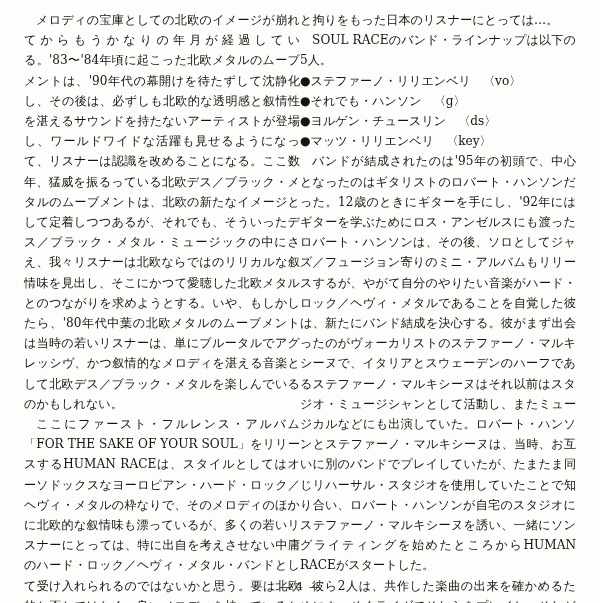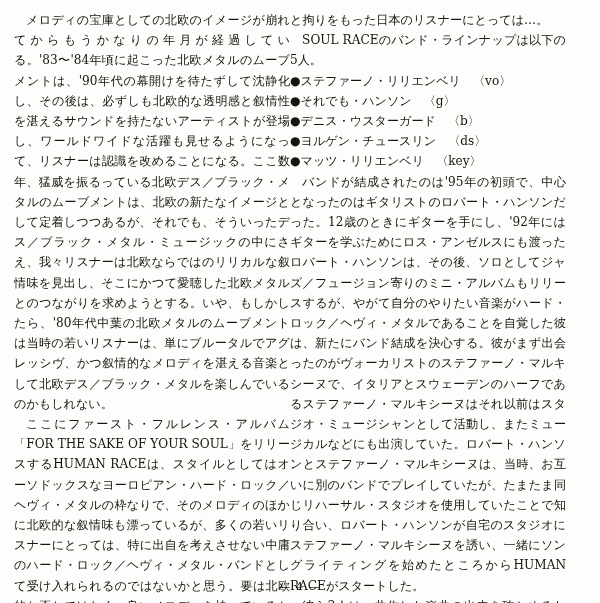--- a/index.html
+++ b/index.html
@@ -17,21 +17,21 @@
   .page {
     position: relative;
     width: 600px;
     height: 603px;
     box-sizing: border-box;
     padding: 10px 14px 0 14px;
   }
   .columns {
     display: flex;
     flex-direction: row;
-    justify-content: flex-start;
+    justify-content: center;
     height: 560px;
   }
   .col {
     width: 276px;
     font-size: 12.1px;
     line-height: 20.2px;
     text-align: justify;
     text-justify: inter-character;
   }
   .col p {
@@ -64,21 +64,20 @@
     <div class="col">
       <p class="indent">メロディの宝庫としての北欧のイメージが崩れてからもうかなりの年月が経過している。'83〜'84年頃に起こった北欧メタルのムーブメントは、'90年代の幕開けを待たずして沈静化し、その後は、必ずしも北欧的な透明感と叙情性を湛えるサウンドを持たないアーティストが登場し、ワールドワイドな活躍も見せるようになって、リスナーは認識を改めることになる。ここ数年、猛威を振るっている北欧デス／ブラック・メタルのムーブメントは、北欧の新たなイメージとして定着しつつあるが、それでも、そういったデス／ブラック・メタル・ミュージックの中にさえ、我々リスナーは北欧ならではのリリカルな叙情味を見出し、そこにかつて愛聴した北欧メタルとのつながりを求めようとする。いや、もしかしたら、'80年代中葉の北欧メタルのムーブメントは当時の若いリスナーは、単にブルータルでアグレッシヴ、かつ叙情的なメロディを湛える音楽として北欧デス／ブラック・メタルを楽しんでいるのかもしれない。</p>
       <p class="indent">ここにファースト・フルレンス・アルバム「FOR THE SAKE OF YOUR SOUL」をリリースするHUMAN RACEは、スタイルとしてはオーソドックスなヨーロピアン・ハード・ロック／ヘヴィ・メタルの枠なりで、そのメロディのほかに北欧的な叙情味も漂っているが、多くの若いリスナーにとっては、特に出自を考えさせない中庸のハード・ロック／ヘヴィ・メタル・バンドとして受け入れられるのではないかと思う。要は北欧的か否かではなく、良いメロディを持っているかどうかだろう。メロディに対する鋭い感性</p>
     </div>
 
     <div class="col">
       <p>と拘りをもった日本のリスナーにとっては…。</p>
       <p class="indent">SOUL RACEのバンド・ラインナップは以下の5人。</p>
       <p class="list">●ステファーノ・リリエンベリ　〈vo〉</p>
       <p class="list">●それでも・ハンソン　〈g〉</p>
-      <p class="list">●デニス・ウスターガード　〈b〉</p>
       <p class="list">●ヨルゲン・チュースリン　〈ds〉</p>
       <p class="list">●マッツ・リリエンベリ　〈key〉</p>
       <p class="indent">バンドが結成されたのは'95年の初頭で、中心となったのはギタリストのロバート・ハンソンだった。12歳のときにギターを手にし、'92年にはギターを学ぶためにロス・アンゼルスにも渡ったロバート・ハンソンは、その後、ソロとしてジャズ／フュージョン寄りのミニ・アルバムもリリースするが、やがて自分のやりたい音楽がハード・ロック／ヘヴィ・メタルであることを自覚した彼は、新たにバンド結成を決心する。彼がまず出会ったのがヴォーカリストのステファーノ・マルキシーヌで、イタリアとスウェーデンのハーフであるステファーノ・マルキシーヌはそれ以前はスタジオ・ミュージシャンとして活動し、またミュージカルなどにも出演していた。ロバート・ハンソンとステファーノ・マルキシーヌは、当時、お互いに別のバンドでプレイしていたが、たまたま同じリハーサル・スタジオを使用していたことで知り合い、ロバート・ハンソンが自宅のスタジオにステファーノ・マルキシーヌを誘い、一緒にソングライティングを始めたところからHUMAN RACEがスタートした。</p>
       <p class="indent">彼ら2人は、共作した楽曲の出来を確かめるためにさっそくライヴでそれらをプレイし、それが意外なほど好評で、彼らはこれをバー</p>
     </div>
 
   </div>
 
   <div class="footer">— 4 —</div>
 </div>

